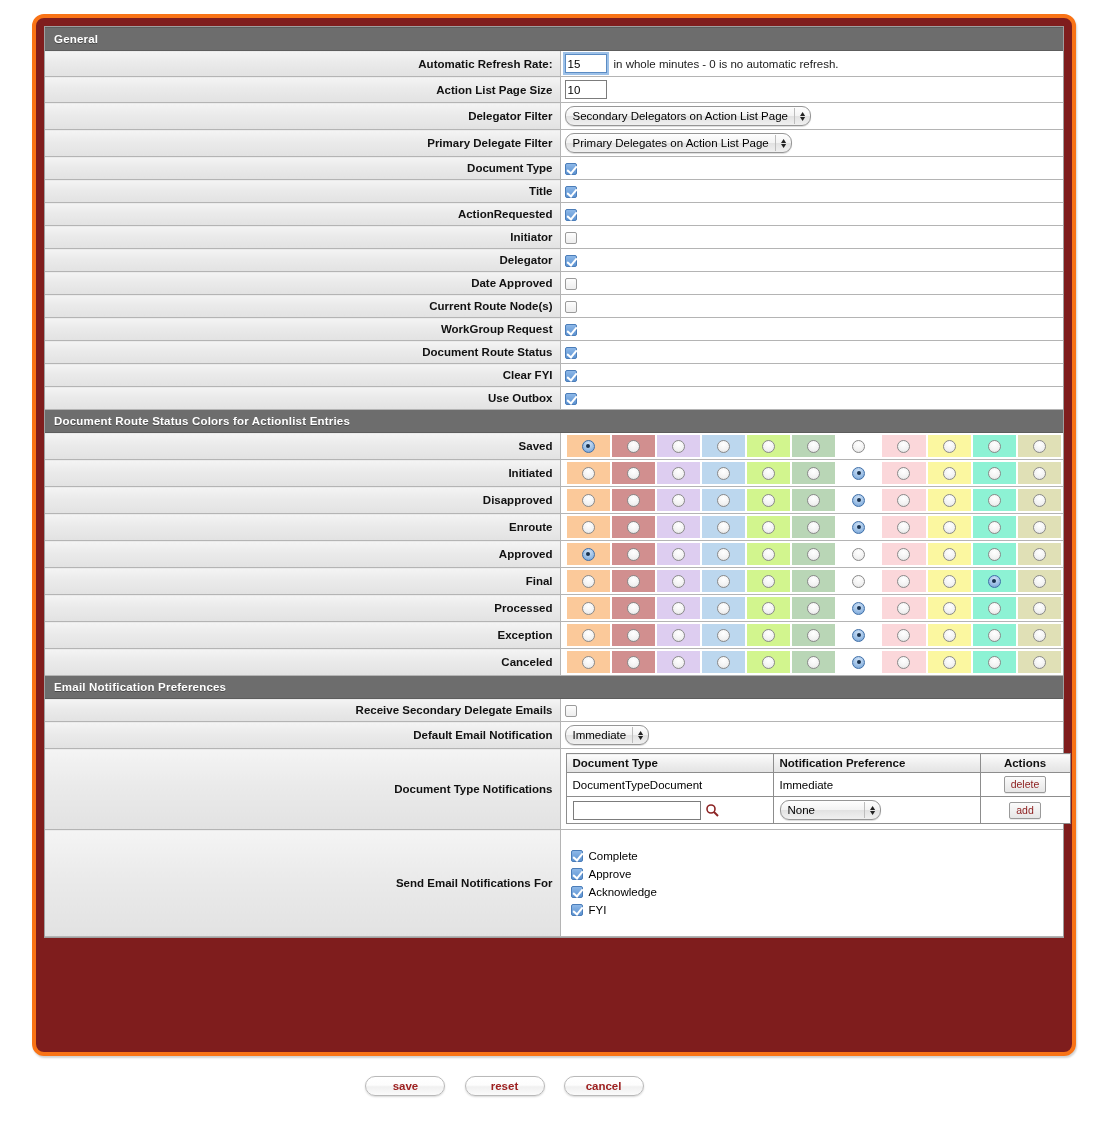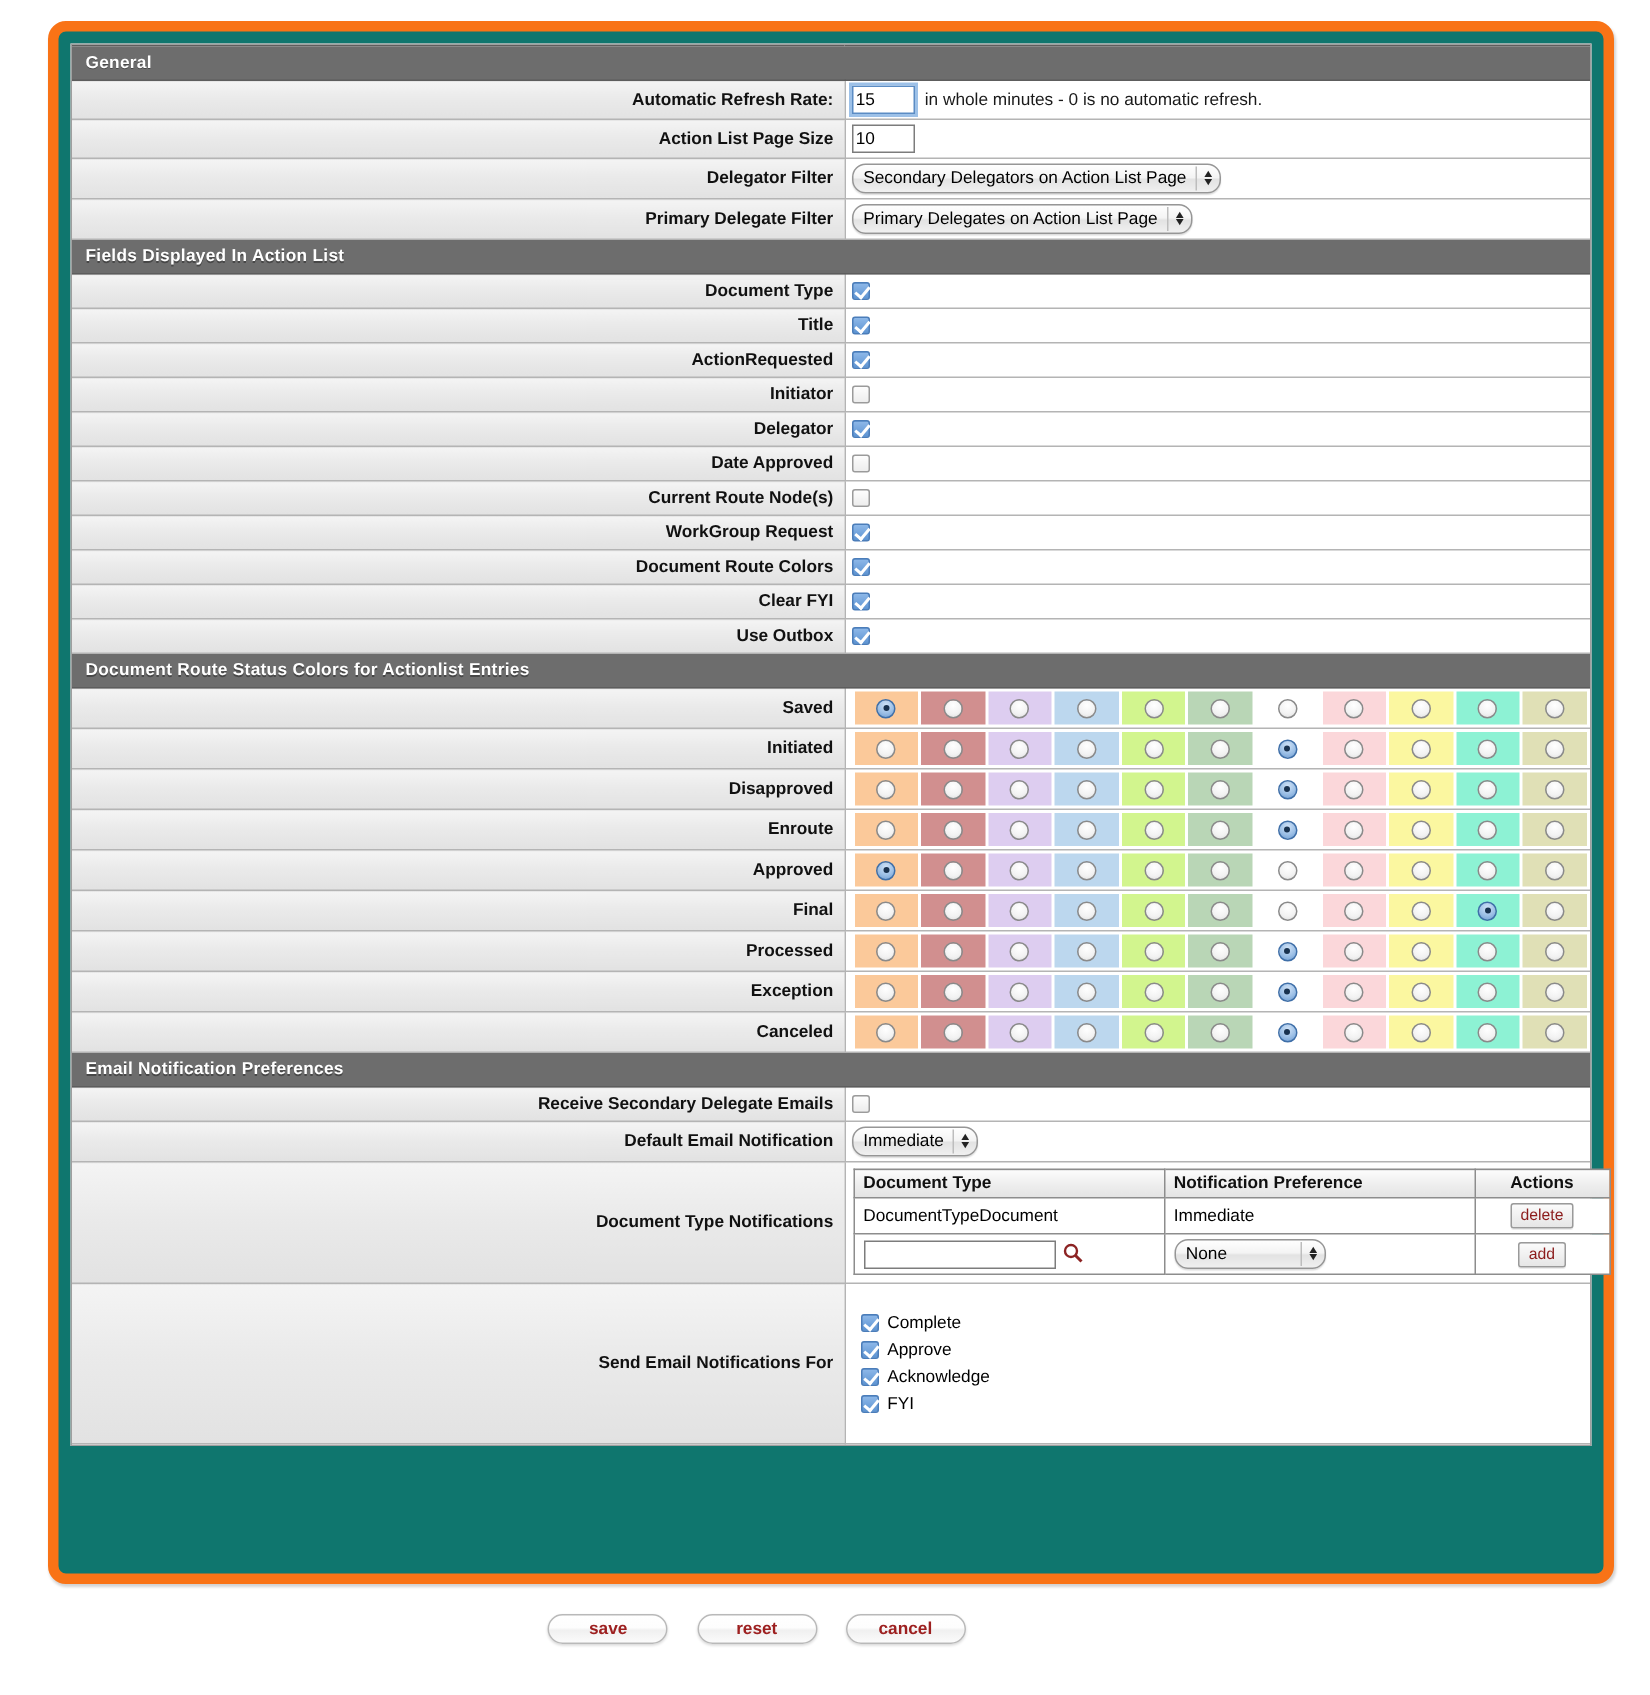--- a/index.html
+++ b/index.html
@@ -17,22 +17,22 @@
   }
 
   
   .page-wrap {
     position: absolute;
     left: 32px;
     top: 14px;
     width: 1044px;
     height: 1042px;
     box-sizing: border-box;
-    background: #0f766e;
-    border: 7px solid #f97316;
+    background: #7f1d1d;
+    border: 4px solid #f97316;
     border-radius: 12px;
     padding: 8px;
     box-shadow: 1px 2px 2px rgba(0,0,0,0.18);
   }
   .panel {
     background: #ffffff;
     border: 1px solid #9f9f9f;
     border-top: 1px solid #9f9f9f;
     box-sizing: border-box;
     width: 100%;
@@ -309,23 +309,20 @@
           <tr>
             <td class="lbl">Primary Delegate Filter</td>
             <td class="val"><span class="sel">
                 <span class="sel-label">Primary Delegates on Action List Page</span>
                 <span class="sel-arrows">
                   <span>▲</span>
                   <span>▼</span>
                 </span>
               </span></td>
           </tr>
-          <tr class="section-head">
-            <td colspan="2">Fields Displayed In Action List</td>
-          </tr>
           <tr>
             <td class="lbl">Document Type</td>
             <td class="val"><span class="cb on"></span></td>
           </tr>
           <tr>
             <td class="lbl">Title</td>
             <td class="val"><span class="cb on"></span></td>
           </tr>
           <tr>
             <td class="lbl">ActionRequested</td>
@@ -345,21 +342,21 @@
           </tr>
           <tr>
             <td class="lbl">Current Route Node(s)</td>
             <td class="val"><span class="cb"></span></td>
           </tr>
           <tr>
             <td class="lbl">WorkGroup Request</td>
             <td class="val"><span class="cb on"></span></td>
           </tr>
           <tr>
-            <td class="lbl">Document Route Colors</td>
+            <td class="lbl">Document Route Status</td>
             <td class="val"><span class="cb on"></span></td>
           </tr>
           <tr>
             <td class="lbl">Clear FYI</td>
             <td class="val"><span class="cb on"></span></td>
           </tr>
           <tr>
             <td class="lbl">Use Outbox</td>
             <td class="val"><span class="cb on"></span></td>
           </tr>

